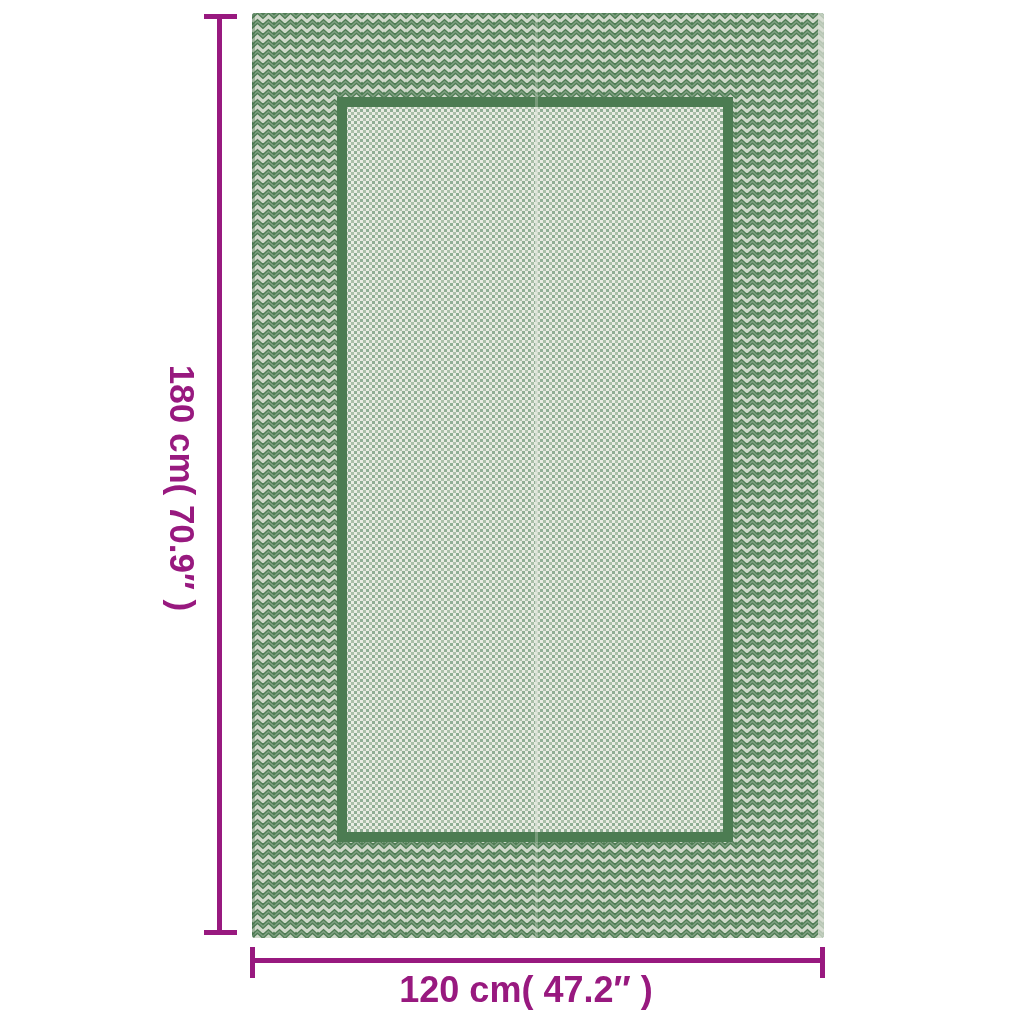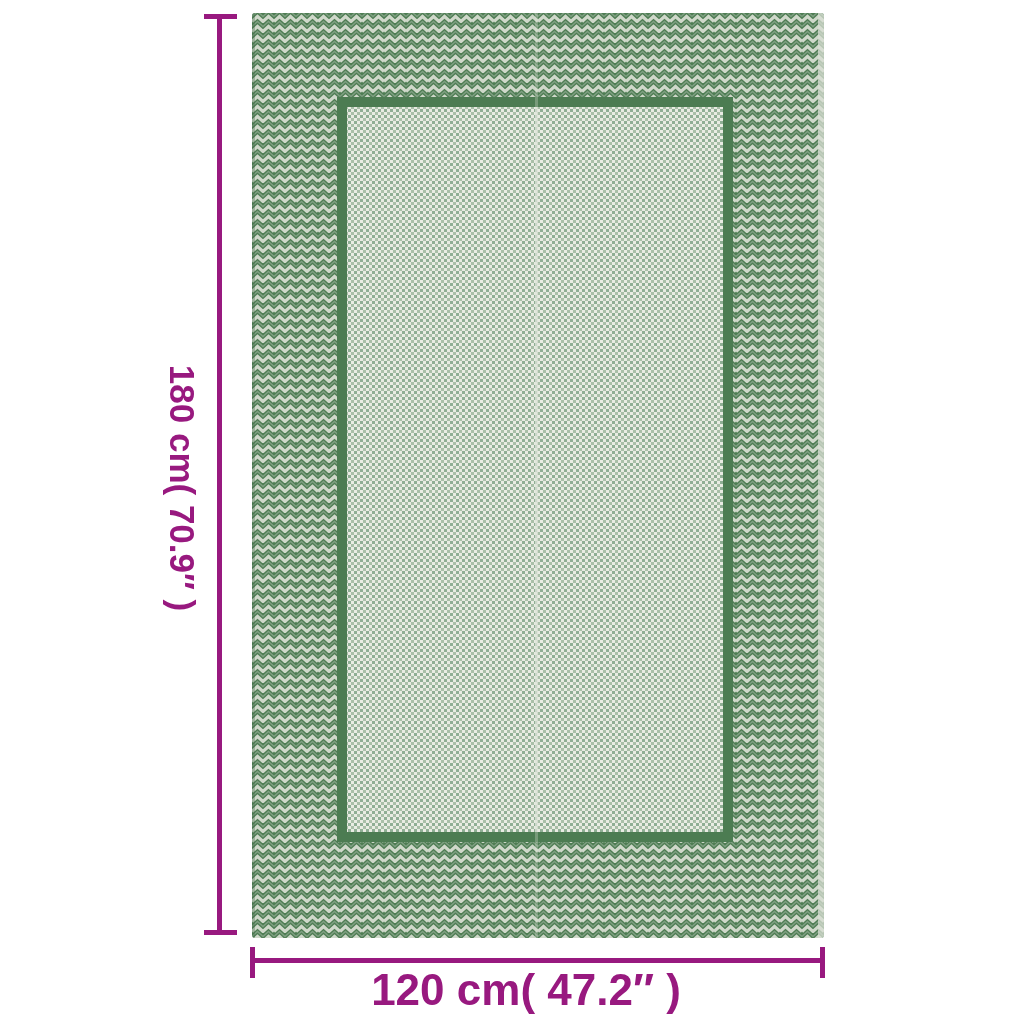--- a/index.html
+++ b/index.html
@@ -38,21 +38,21 @@
     white-space: nowrap;
     letter-spacing: 0px;
   }
   .dim-label-height {
     left: 182px; top: 488px;
     font-size: 35px;
     transform: translate(-50%, -50%) rotate(90deg);
   }
   .dim-label-width {
     left: 526px; top: 990px;
-    font-size: 44px;
+    font-size: 36px;
     transform: translate(-50%, -50%);
   }
 </style>
 </head>
 <body>
 
 <div class="stage">
 
   <div class="rug">
     <svg viewBox="0 0 572 925" xmlns="http://www.w3.org/2000/svg" preserveAspectRatio="none">

